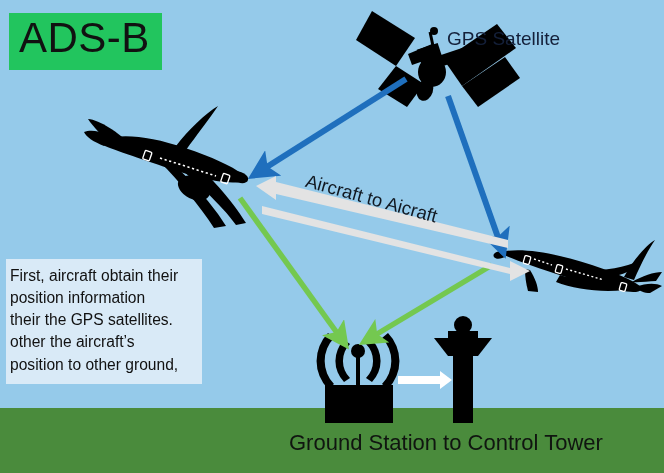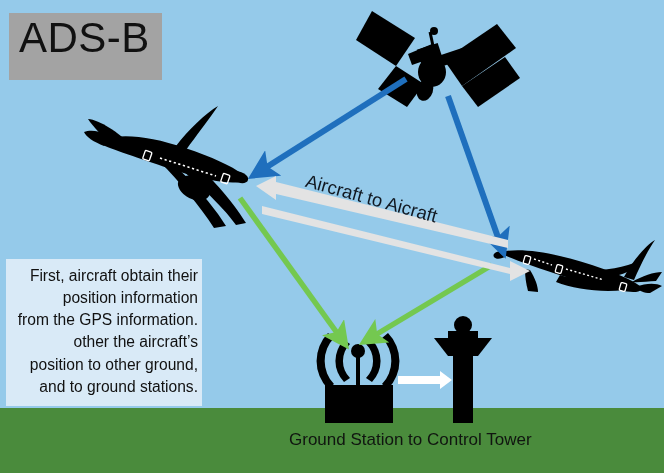--- a/index.html
+++ b/index.html
@@ -35,41 +35,41 @@
     width: 664px;
     height: 473px;
     overflow: visible;
   }
 
   
   .title-badge {
     position: absolute;
     left: 9px;
     top: 13px;
-    background: #a3a3a3;
-    padding: 3px 12px 20px 10px;
+    background: #22c55e;
+    padding: 3px 12px 10px 10px;
     font-size: 42px;
     line-height: 1.05;
     letter-spacing: 0.5px;
     color: #111111;
     font-weight: 400;
   }
 
   
   .info-box {
     position: absolute;
     left: 6px;
     top: 259px;
     width: 196px;
     padding: 6px 4px 8px 4px;
     background: rgba(226,238,248,0.88);
     color: #111111;
     font-size: 15.6px;
     line-height: 1.42;
-    text-align: right;
+    text-align: left;
     box-sizing: border-box;
   }
 
   
   .label {
     position: absolute;
     color: #16213a;
     white-space: nowrap;
   }
   .gps-label {
@@ -82,21 +82,21 @@
     left: 309px;
     top: 170px;
     font-size: 18.5px;
     color: #111821;
     transform: rotate(15.5deg);
     transform-origin: left top;
   }
   .gs-label {
     left: 289px;
     top: 430px;
-    font-size: 17px;
+    font-size: 22px;
     color: #101510;
   }
 </style>
 </head>
 <body>
 
 <div id="stage">
 
   <div class="sky"></div>
   <div class="ground"></div>
@@ -218,22 +218,22 @@
     <g fill="#ffffff">
       <polygon points="398,376 440,376 440,371 452,380 440,389 440,384 398,384"></polygon>
     </g>
   </svg>
 
   <div class="title-badge">ADS-B</div>
 
   <div class="info-box">
     <div>First, aircraft obtain their</div>
     <div>position information</div>
-    <div>from the GPS information.</div>
+    <div>their the GPS satellites.</div>
     <div>other the aircraft’s</div>
     <div>position to other ground,</div>
-    <div>and to ground stations.</div>
   </div>
 
+  <div class="label gps-label">GPS Satellite</div>
   <div class="label a2a-label">Aircraft to Aicraft</div>
   <div class="label gs-label">Ground Station to Control Tower</div>
 
 </div>
 
 </body></html>

